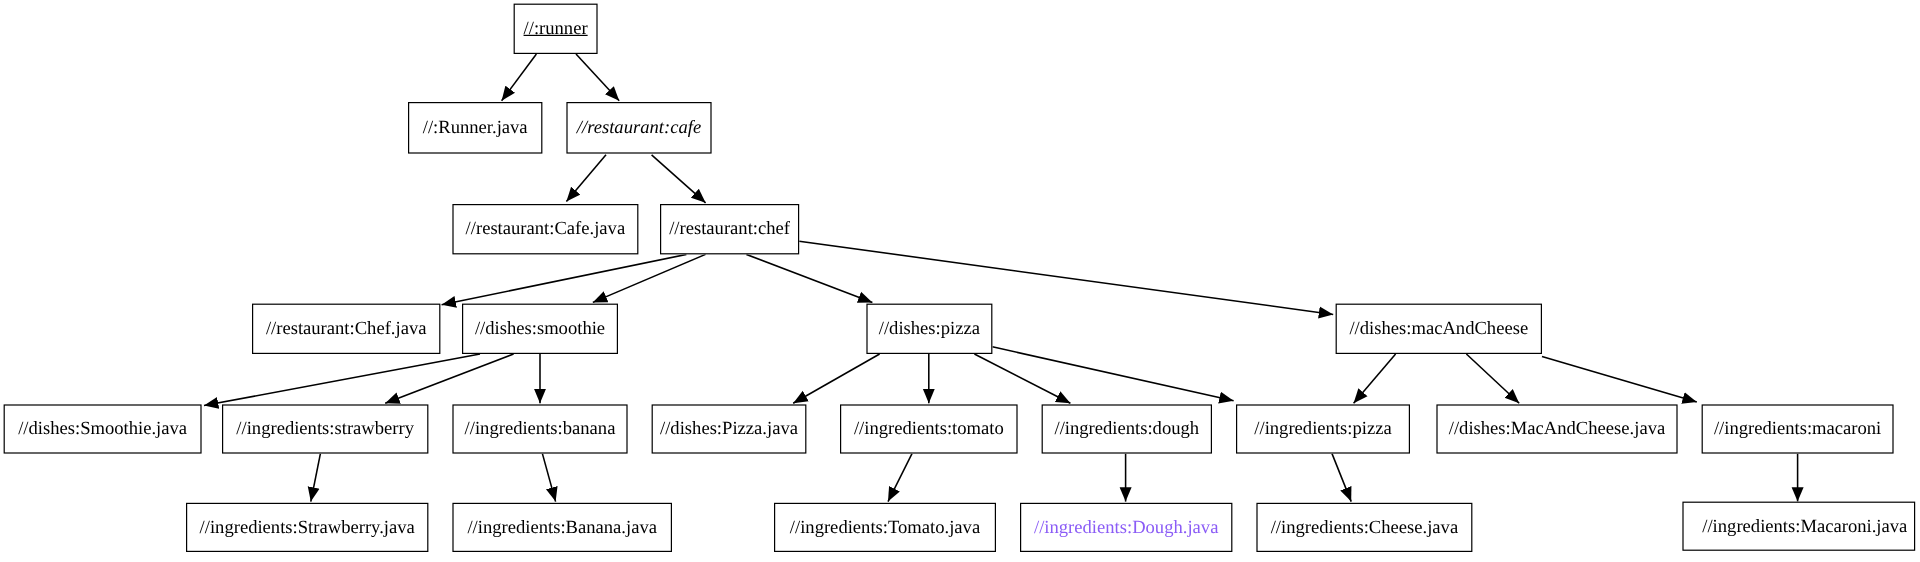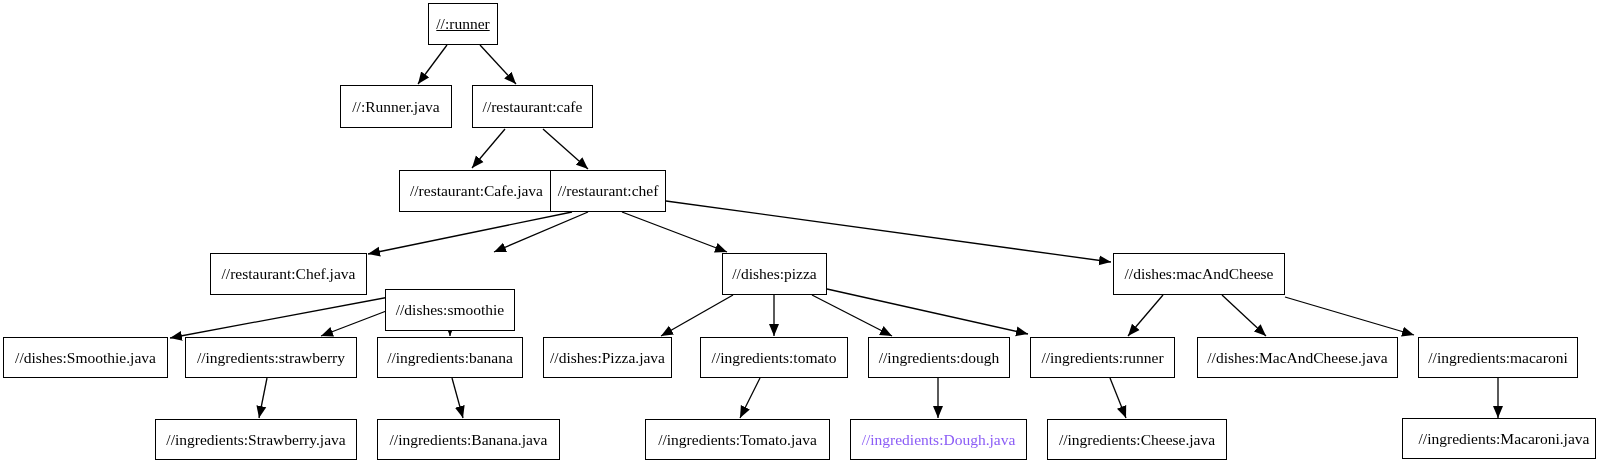--- a/index.html
+++ b/index.html
@@ -69,34 +69,34 @@
         <line x1="452" y1="378" x2="463" y2="418" stroke="#000000" stroke-width="1.3" marker-end="url(#arrowhead)"></line>
         <line x1="760" y1="378" x2="740" y2="418" stroke="#000000" stroke-width="1.3" marker-end="url(#arrowhead)"></line>
         <line x1="938" y1="378" x2="938" y2="418" stroke="#000000" stroke-width="1.3" marker-end="url(#arrowhead)"></line>
         <line x1="1110" y1="378" x2="1126" y2="418" stroke="#000000" stroke-width="1.3" marker-end="url(#arrowhead)"></line>
         <line x1="1498" y1="378" x2="1498" y2="418" stroke="#000000" stroke-width="1.3" marker-end="url(#arrowhead)"></line>
       </g>
   </svg>
   <div id="node-layer">
       <div class="graph-node" style="left: 428px; top: 3px; width: 70px; height: 42px; background: rgb(255, 255, 255); border-color: rgb(0, 0, 0); color: rgb(0, 0, 0); text-decoration: underline;">//:runner</div>
       <div class="graph-node" style="left: 340px; top: 85px; width: 112px; height: 43px; background: rgb(255, 255, 255); border-color: rgb(0, 0, 0); color: rgb(0, 0, 0);">//:Runner.java</div>
-      <div class="graph-node" style="left: 472px; top: 85px; width: 121px; height: 43px; background: rgb(255, 255, 255); border-color: rgb(0, 0, 0); color: rgb(0, 0, 0);">//restaurant:cafe</div>
-      <div class="graph-node" style="left: 377px; top: 170px; width: 155px; height: 42px; background: rgb(255, 255, 255); border-color: rgb(0, 0, 0); color: rgb(0, 0, 0); margin-left: 22px;">//restaurant:Cafe.java</div>
+      <div class="graph-node" style="left: 472px; top: 85px; width: 121px; height: 43px; background: rgb(255, 255, 255); border-color: rgb(0, 0, 0); color: rgb(0, 0, 0); font-style: italic;">//restaurant:cafe</div>
+      <div class="graph-node" style="left: 377px; top: 170px; width: 155px; height: 42px; background: rgb(255, 255, 255); border-color: rgb(0, 0, 0); color: rgb(0, 0, 0);">//restaurant:Cafe.java</div>
       <div class="graph-node" style="left: 550px; top: 170px; width: 116px; height: 42px; background: rgb(255, 255, 255); border-color: rgb(0, 0, 0); color: rgb(0, 0, 0);">//restaurant:chef</div>
       <div class="graph-node" style="left: 210px; top: 253px; width: 157px; height: 42px; background: rgb(255, 255, 255); border-color: rgb(0, 0, 0); color: rgb(0, 0, 0); text-align: center;">//restaurant:Chef.java</div>
-      <div class="graph-node" style="left: 385px; top: 253px; width: 130px; height: 42px; background: rgb(255, 255, 255); border-color: rgb(0, 0, 0); color: rgb(0, 0, 0); margin-top: 36px;">//dishes:smoothie</div>
+      <div class="graph-node" style="left: 385px; top: 253px; width: 130px; height: 42px; background: rgb(255, 255, 255); border-color: rgb(0, 0, 0); color: rgb(0, 0, 0);">//dishes:smoothie</div>
       <div class="graph-node" style="left: 722px; top: 253px; width: 105px; height: 42px; background: rgb(255, 255, 255); border-color: rgb(0, 0, 0); color: rgb(0, 0, 0);">//dishes:pizza</div>
       <div class="graph-node" style="left: 1113px; top: 253px; width: 172px; height: 42px; background: rgb(255, 255, 255); border-color: rgb(0, 0, 0); color: rgb(0, 0, 0);">//dishes:macAndCheese</div>
       <div class="graph-node" style="left: 3px; top: 337px; width: 165px; height: 41px; background: rgb(255, 255, 255); border-color: rgb(0, 0, 0); color: rgb(0, 0, 0);">//dishes:Smoothie.java</div>
       <div class="graph-node" style="left: 185px; top: 337px; width: 172px; height: 41px; background: rgb(255, 255, 255); border-color: rgb(0, 0, 0); color: rgb(0, 0, 0);">//ingredients:strawberry</div>
       <div class="graph-node" style="left: 377px; top: 337px; width: 146px; height: 41px; background: rgb(255, 255, 255); border-color: rgb(0, 0, 0); color: rgb(0, 0, 0);">//ingredients:banana</div>
       <div class="graph-node" style="left: 543px; top: 337px; width: 129px; height: 41px; background: rgb(255, 255, 255); border-color: rgb(0, 0, 0); color: rgb(0, 0, 0);">//dishes:Pizza.java</div>
       <div class="graph-node" style="left: 700px; top: 337px; width: 148px; height: 41px; background: rgb(255, 255, 255); border-color: rgb(0, 0, 0); color: rgb(0, 0, 0);">//ingredients:tomato</div>
       <div class="graph-node" style="left: 868px; top: 337px; width: 142px; height: 41px; background: rgb(255, 255, 255); border-color: rgb(0, 0, 0); color: rgb(0, 0, 0);">//ingredients:dough</div>
-      <div class="graph-node" style="left: 1030px; top: 337px; width: 145px; height: 41px; background: rgb(255, 255, 255); border-color: rgb(0, 0, 0); color: rgb(0, 0, 0);">//ingredients:runner</div>
+      <div class="graph-node" style="left: 1030px; top: 337px; width: 145px; height: 41px; background: rgb(255, 255, 255); border-color: rgb(0, 0, 0); color: rgb(0, 0, 0);">//ingredients:pizza</div>
       <div class="graph-node" style="left: 1197px; top: 337px; width: 201px; height: 41px; background: rgb(255, 255, 255); border-color: rgb(0, 0, 0); color: rgb(0, 0, 0);">//dishes:MacAndCheese.java</div>
       <div class="graph-node" style="left: 1418px; top: 337px; width: 160px; height: 41px; background: rgb(255, 255, 255); border-color: rgb(0, 0, 0); color: rgb(0, 0, 0);">//ingredients:macaroni</div>
       <div class="graph-node" style="left: 155px; top: 419px; width: 202px; height: 41px; background: rgb(255, 255, 255); border-color: rgb(0, 0, 0); color: rgb(0, 0, 0);">//ingredients:Strawberry.java</div>
       <div class="graph-node" style="left: 377px; top: 419px; width: 183px; height: 41px; background: rgb(255, 255, 255); border-color: rgb(0, 0, 0); color: rgb(0, 0, 0);">//ingredients:Banana.java</div>
       <div class="graph-node" style="left: 645px; top: 419px; width: 185px; height: 41px; background: rgb(255, 255, 255); border-color: rgb(0, 0, 0); color: rgb(0, 0, 0);">//ingredients:Tomato.java</div>
       <div class="graph-node" style="left: 850px; top: 419px; width: 177px; height: 41px; background: rgb(255, 255, 255); border-color: rgb(0, 0, 0); color: #8b5cf6;">//ingredients:Dough.java</div>
       <div class="graph-node" style="left: 1047px; top: 419px; width: 180px; height: 41px; background: rgb(255, 255, 255); border-color: rgb(0, 0, 0); color: rgb(0, 0, 0);">//ingredients:Cheese.java</div>
       <div class="graph-node" style="left: 1402px; top: 418px; width: 194px; height: 41px; background: rgb(255, 255, 255); border-color: rgb(0, 0, 0); color: rgb(0, 0, 0); padding-left: 10px;">//ingredients:Macaroni.java</div>
     </div>
 </div>

